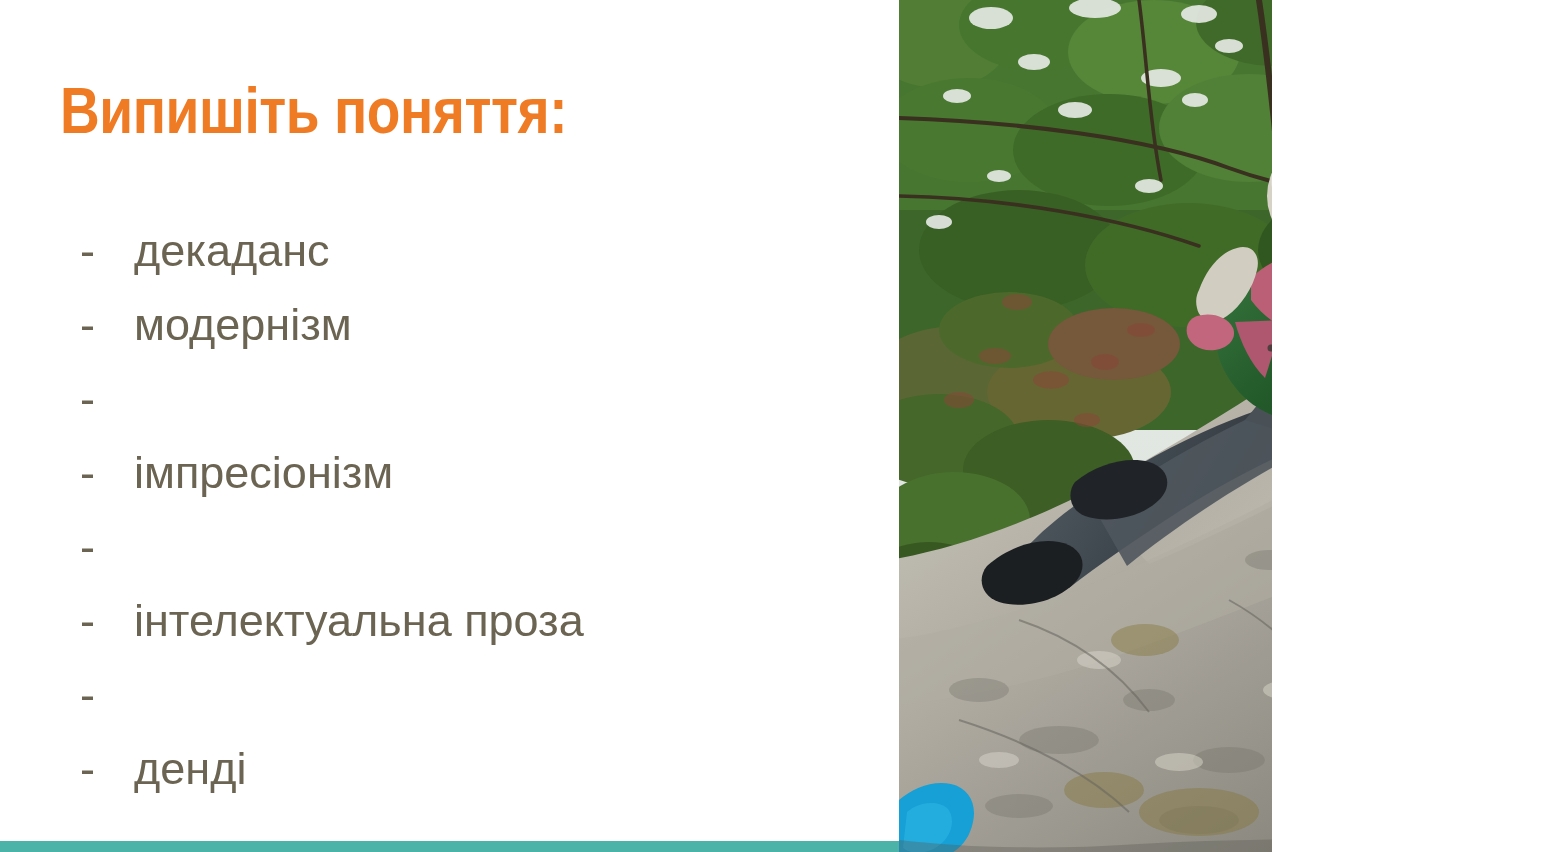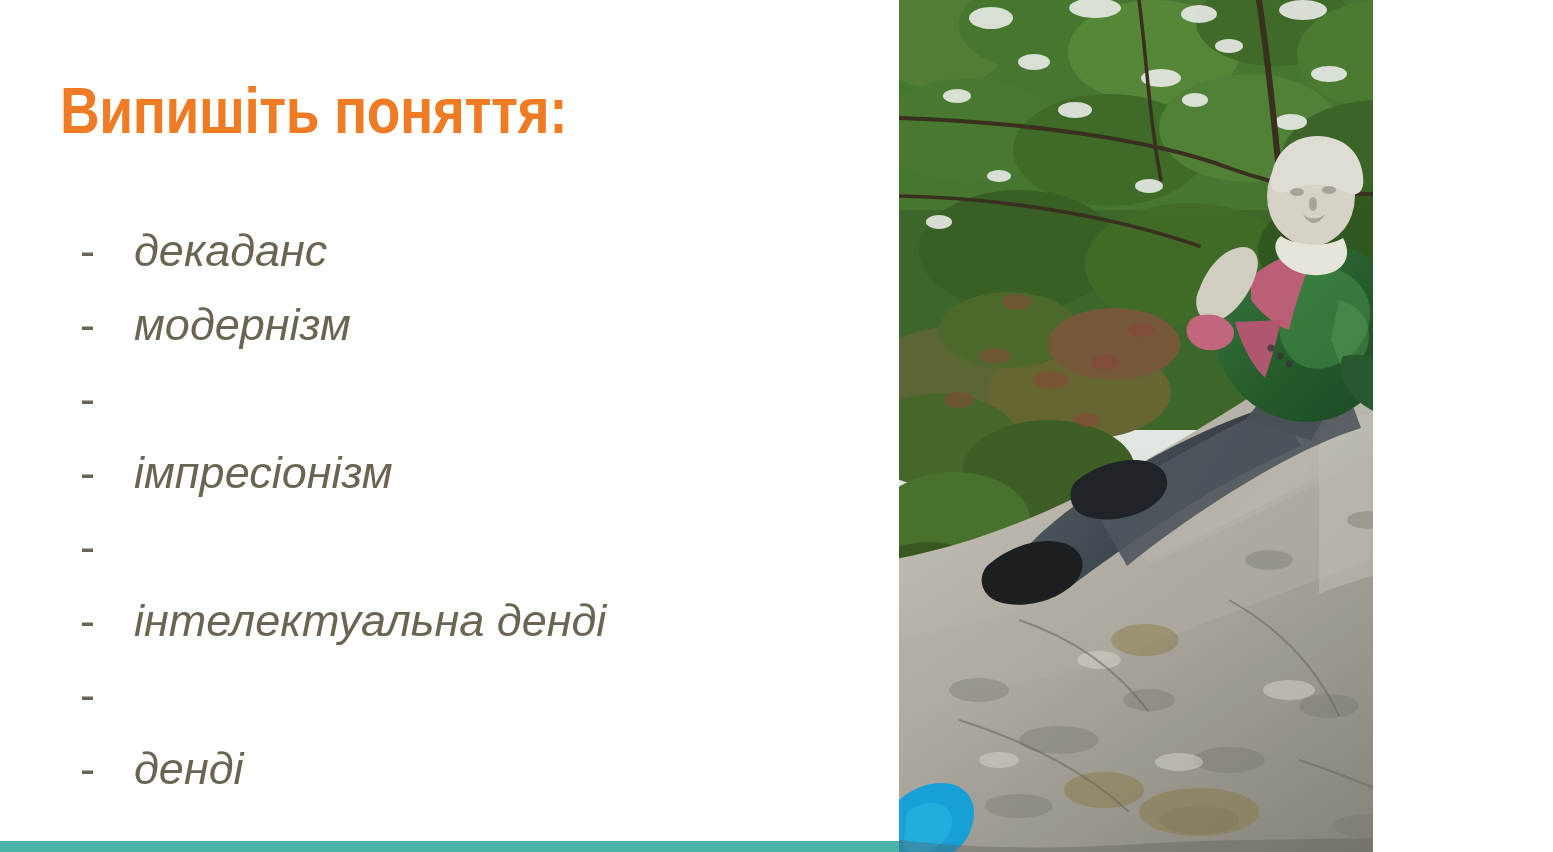--- a/index.html
+++ b/index.html
@@ -2,21 +2,21 @@
 <html><head>
 <meta charset="utf-8">
 <style>
   html, body {
     margin: 0;
     padding: 0;
     background: #ffffff;
   }
   .slide {
     position: relative;
-    width: 1373px;
+    width: 1272px;
     height: 852px;
     background: #ffffff;
     overflow: hidden;
     font-family: "Liberation Sans", sans-serif;
   }
 
   
   .content-pane {
     position: absolute;
     left: 0;
@@ -61,21 +61,20 @@
   }
   .item-dash {
     width: 54px;
     flex: 0 0 54px;
     color: #6b6452;
     font-size: 45px;
   }
   .item-text {
     color: #6b6452;
     white-space: nowrap;
-    font-style: italic;
   }
 
   
   .accent-bar {
     position: absolute;
     left: 0;
     bottom: 0;
     width: 900px;
     height: 11px;
     background: #4cb3a8;
@@ -116,21 +115,21 @@
       </li>
       <li class="concept-item">
         <span class="item-dash">-</span>
         <span class="item-text">імпресіонізм</span>
       </li>
       <li class="concept-item">
         <span class="item-dash">-</span>
       </li>
       <li class="concept-item">
         <span class="item-dash">-</span>
-        <span class="item-text">інтелектуальна денді</span>
+        <span class="item-text">інтелектуальна проза</span>
       </li>
       <li class="concept-item">
         <span class="item-dash">-</span>
       </li>
       <li class="concept-item">
         <span class="item-dash">-</span>
         <span class="item-text">денді</span>
       </li>
     </ul>
 

